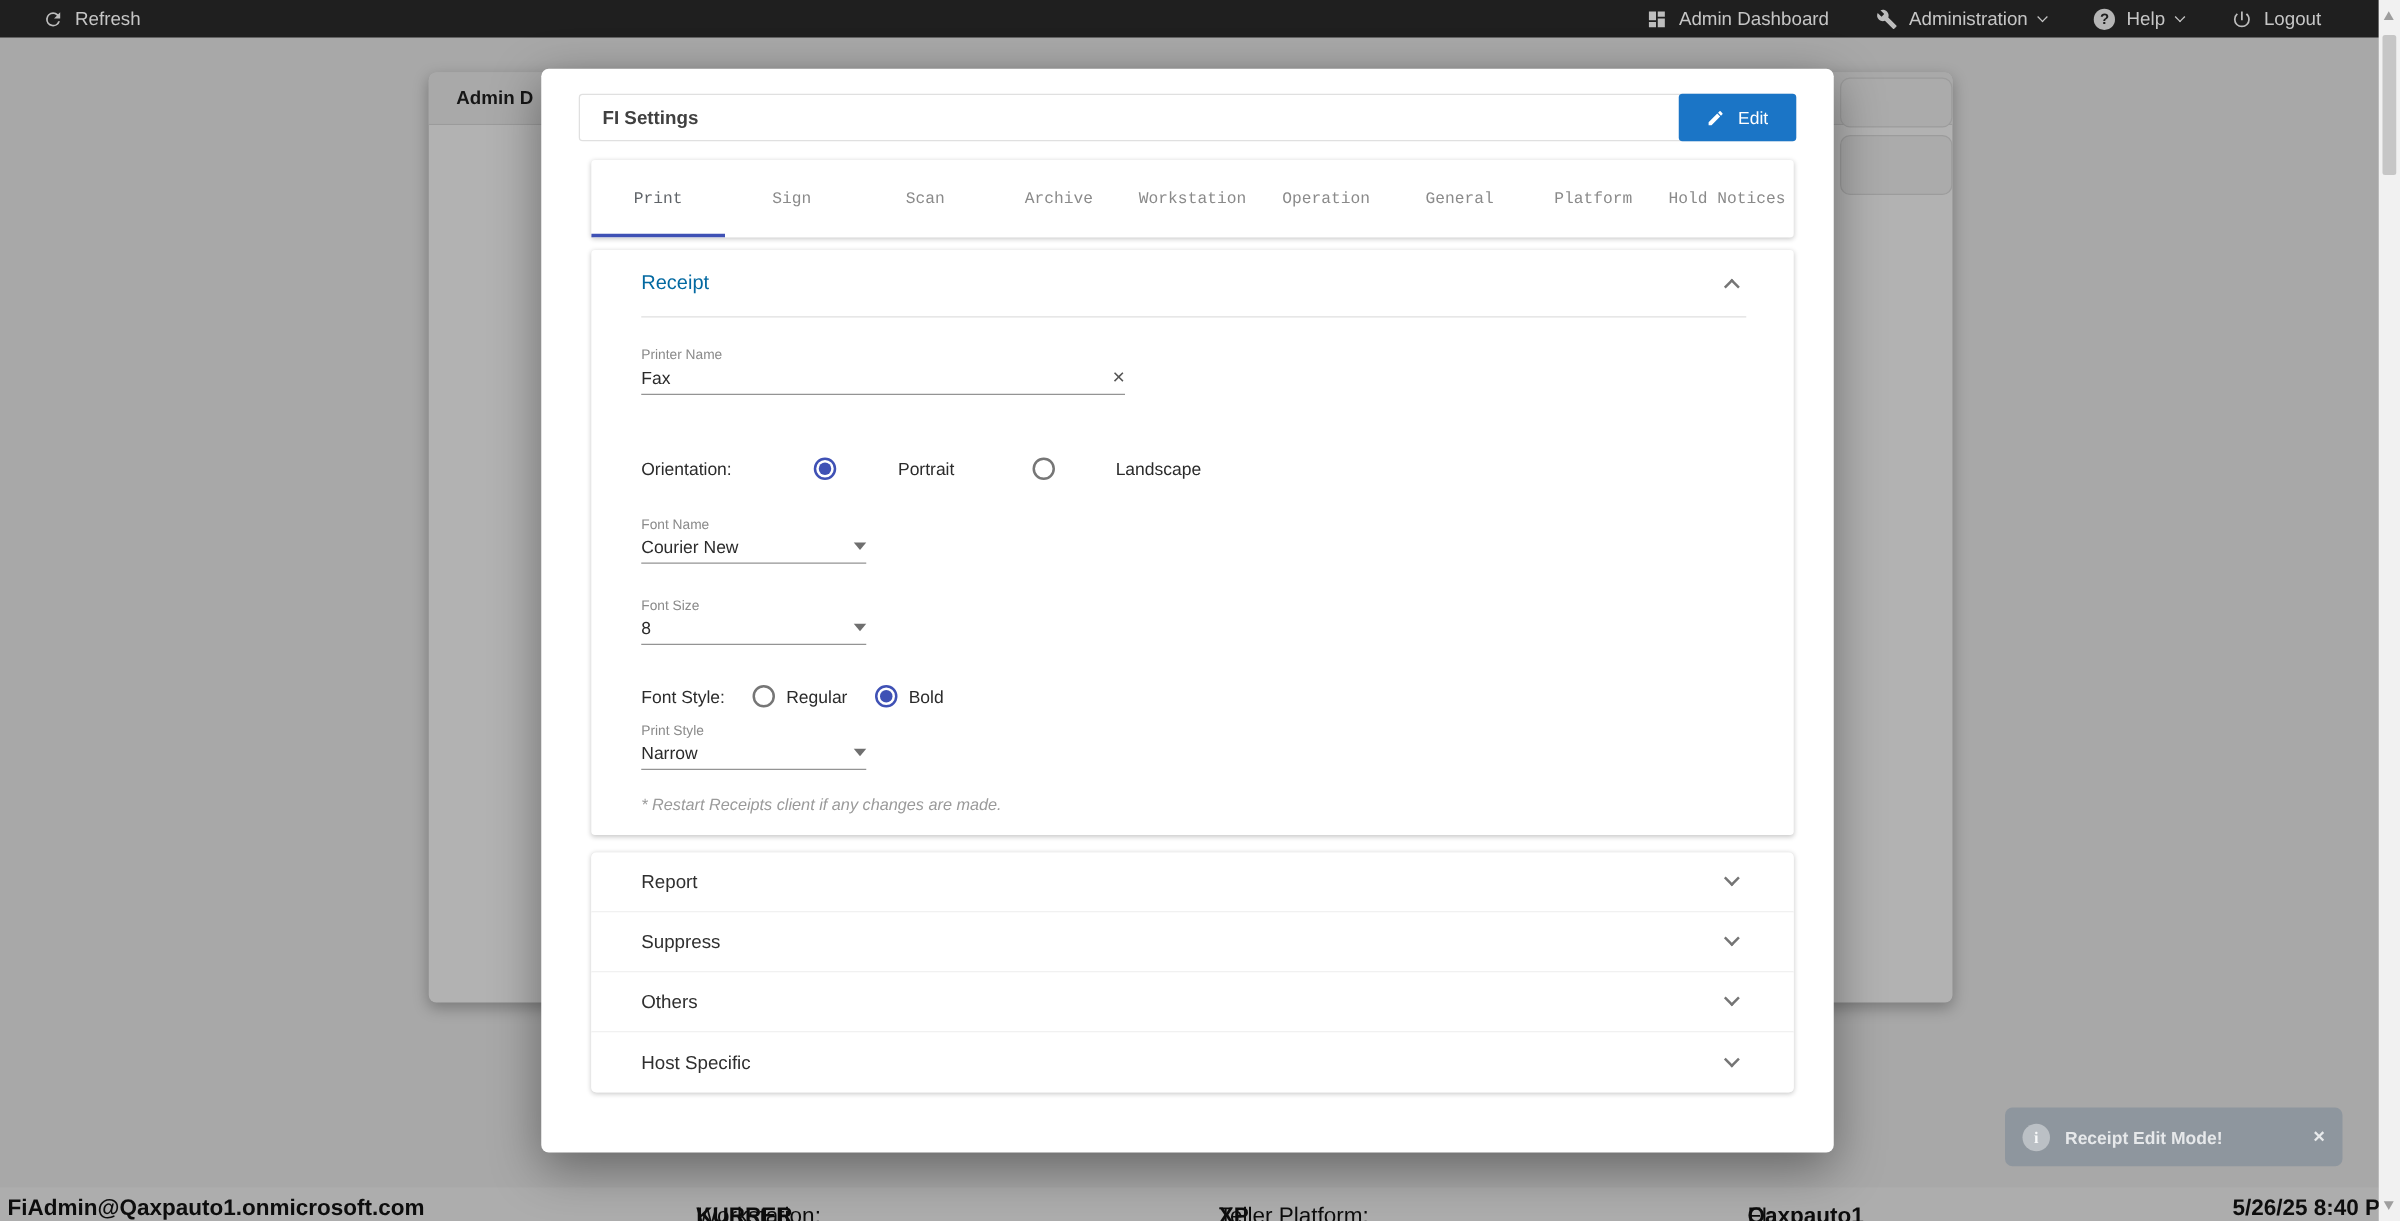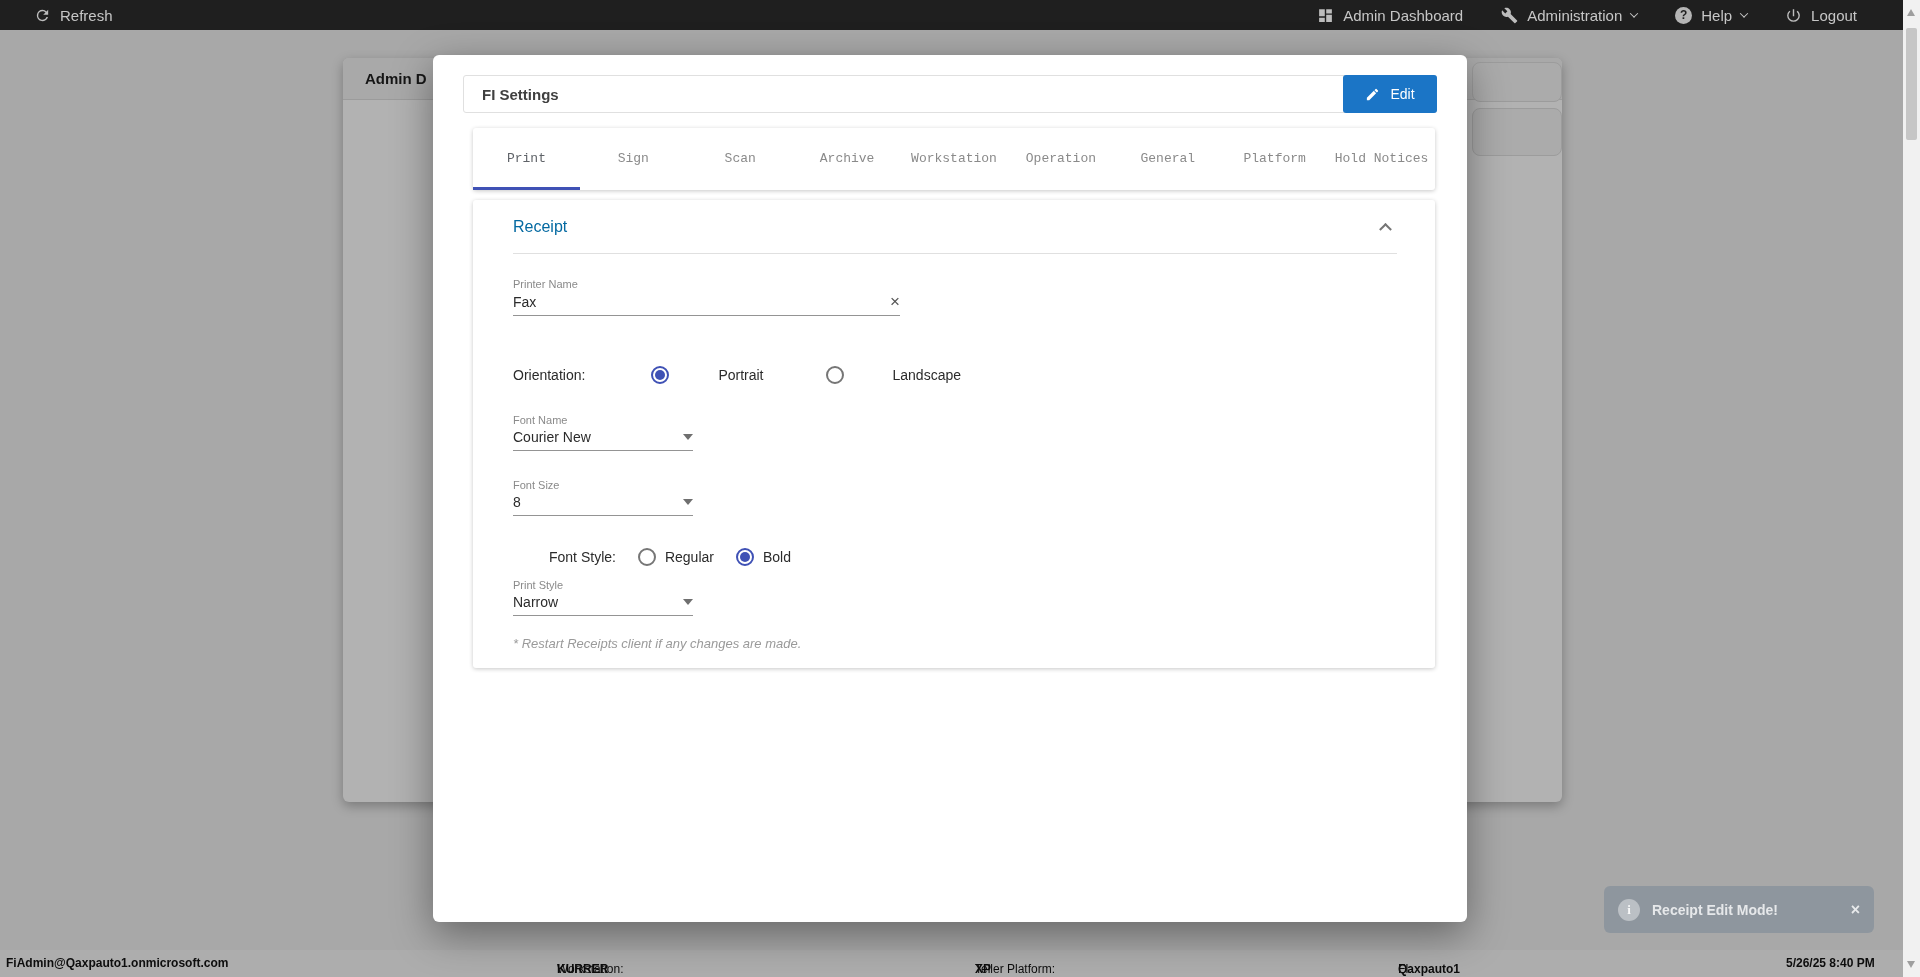--- a/index.html
+++ b/index.html
@@ -106,21 +106,21 @@
     display:flex; align-items:center; padding:0 14px; gap:12px;
   }
   .toast-icon { width:22px; height:22px; border-radius:50%; background:rgba(255,255,255,.4); color:rgba(255,255,255,.9);
     font-size:13px; font-weight:bold; display:flex; align-items:center; justify-content:center; font-family:"Liberation Serif", serif; }
   .toast-msg { color:rgba(255,255,255,.78); font-weight:bold; font-size:14px; flex:1; }
   .toast-close { color:rgba(255,255,255,.8); font-weight:bold; font-size:16px; cursor:pointer; }
 
   
   .statusbar {
     position:absolute; left:0; bottom:0; width:1903px; height:27px;
-    background:#adadad; z-index:4; font-size:12px; color:#0d0d0d;
+    background:#adadad; z-index:4; font-size:18px; color:#0d0d0d;
   }
   .statusbar span { position:absolute; top:6px; white-space:nowrap; }
   .sb-user { left:6px; font-weight:bold; }
   .sb-ws { left:557px; }
   .sb-teller { left:975px; }
   .sb-fi { left:1398px; }
   .sb-date { left:1786px; font-weight:bold; }
   .sb-val { font-weight:bold; }
 
   
@@ -233,40 +233,59 @@
         </div>
 
         <div style="margin-top:28px;">
           <div class="f-label">Font Size</div>
           <div class="f-value-row w-select">
             <span class="f-value">8</span>
             <span class="caret"></span>
           </div>
         </div>
 
-        <div class="radio-row" style="margin-top:32px;margin-left:36px;">
+        <div class="radio-row" style="margin-top:32px;">
           <span style="margin-right:22px;">Font Style:</span>
           <span class="radio"></span>
           <span class="radio-lbl">Regular</span>
           <span class="radio on"></span>
           <span class="radio-lbl">Bold</span>
         </div>
 
         <div style="margin-top:13px;">
           <div class="f-label">Print Style</div>
           <div class="f-value-row w-select">
             <span class="f-value">Narrow</span>
             <span class="caret"></span>
           </div>
         </div>
 
         <div class="note" style="margin-top:20px;">* Restart Receipts client if any changes are made.</div>
       </div>
     </div>
 
+    <div class="accordion">
+
+    <div class="acc-row">
+          <span class="acc-label">Report</span>
+          <span class="chev down"></span>
+        </div>
+        <div class="acc-row">
+          <span class="acc-label">Suppress</span>
+          <span class="chev down"></span>
+        </div>
+        <div class="acc-row">
+          <span class="acc-label">Others</span>
+          <span class="chev down"></span>
+        </div>
+        <div class="acc-row">
+          <span class="acc-label">Host Specific</span>
+          <span class="chev down"></span>
+        </div>
+      </div>
 
   </div>
 
   <div class="toast">
     <span class="toast-icon">i</span>
     <span class="toast-msg">Receipt Edit Mode!</span>
     <span class="toast-close">×</span>
   </div>
 
   <div class="statusbar">

